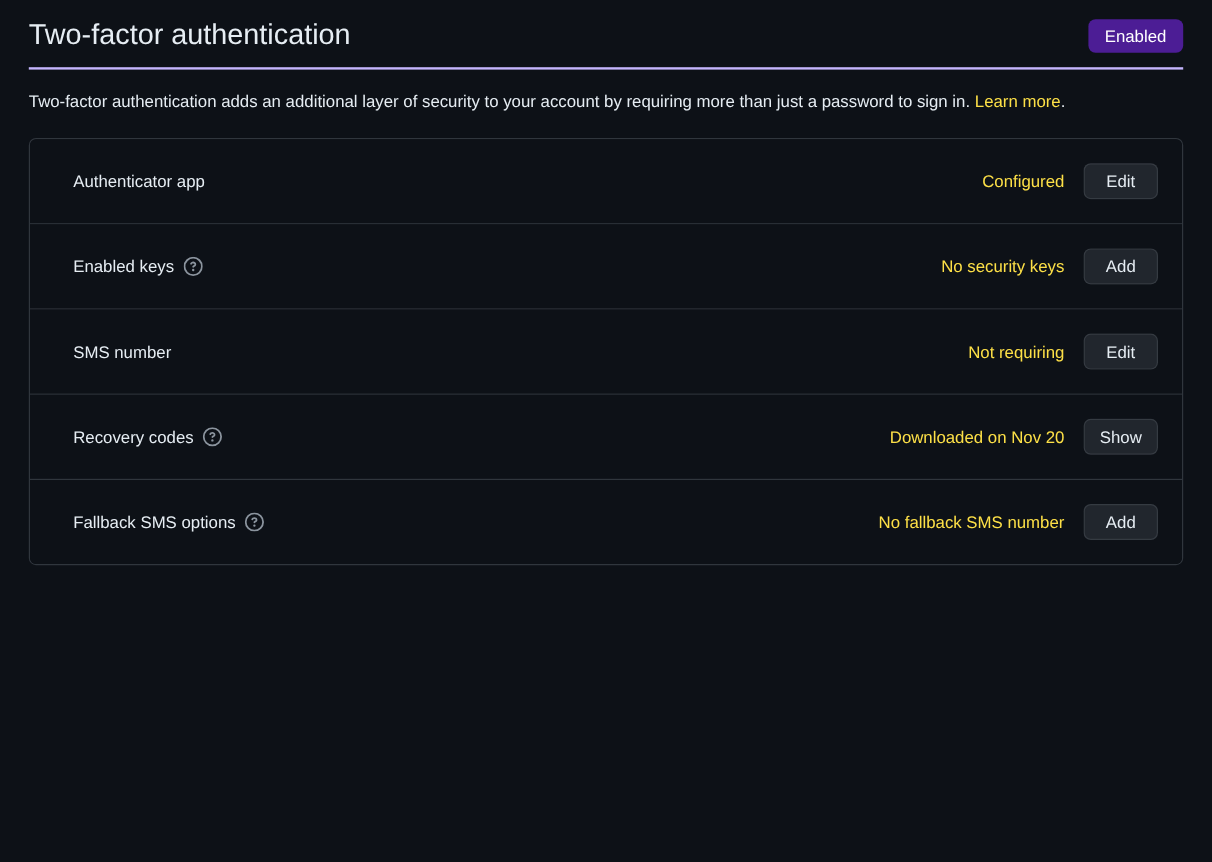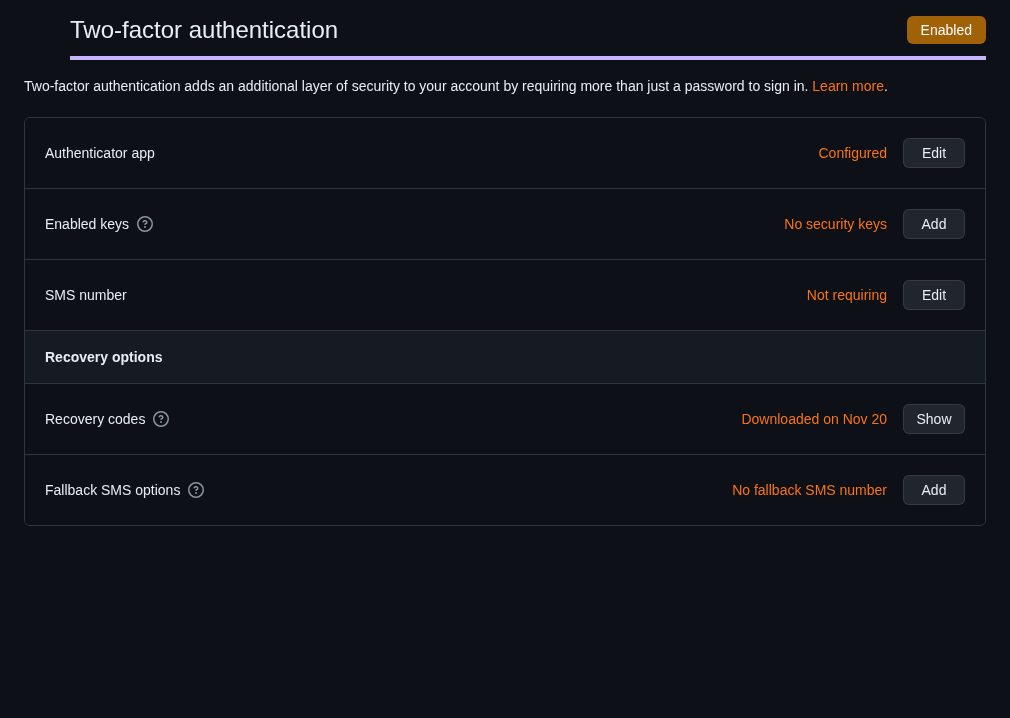--- a/index.html
+++ b/index.html
@@ -10,45 +10,44 @@
     font-size: 14px;
     width: 1010px;
     height: 718px;
     padding: 16px 24px;
   }
   .header {
     display: flex;
     align-items: center;
     justify-content: space-between;
     padding-bottom: 12px;
-    border-bottom: 4px solid #c4b5fd;
+    border-bottom: 2px solid #c4b5fd;
     margin-bottom: 16px;
-    margin-left: 46px;
   }
   .header h1 {
     font-size: 24px;
     font-weight: 400;
     color: #e6edf3;
   }
   .badge {
-    background: #a16207;
+    background: #4c1d95;
     color: #ffffff;
     font-size: 14px;
     font-weight: 500;
     padding: 6px 14px;
     border-radius: 6px;
   }
   .description {
     font-size: 14px;
     color: #e6edf3;
     line-height: 1.5;
     margin-bottom: 20px;
   }
   .description a {
-    color: #f97316;
+    color: #fde047;
     text-decoration: none;
   }
   .panel {
     border: 1px solid #30363d;
     border-radius: 6px;
     overflow: hidden;
   }
   .section-header {
     background: #161b22;
     padding: 18px 20px;
@@ -65,29 +64,30 @@
     border-bottom: 1px solid #30363d;
     background: #0d1117;
   }
   .row:last-child { border-bottom: none; }
   .row-left {
     display: flex;
     align-items: flex-end;
     gap: 8px;
     font-size: 14px;
     color: #e6edf3;
+    margin-left: 16px;
   }
   .row-right {
     display: flex;
     align-items: center;
     gap: 16px;
   }
   .status {
     font-size: 14px;
-    color: #f97316;
+    color: #fde047;
   }
   .status.italic {
   }
   .btn {
     background: #21262d;
     color: #e6edf3;
     border: 1px solid rgba(240,246,252,0.1);
     border-radius: 6px;
     padding: 6px 6px;
     font-size: 14px;
@@ -149,21 +149,20 @@
   <div class="row">
     <div class="row-left">
       <span>SMS number</span>
     </div>
     <div class="row-right">
       <span class="status italic">Not requiring</span>
       <button class="btn">Edit</button>
     </div>
   </div>
 
-  <div class="section-header">Recovery options</div>
 
   <div class="row">
     <div class="row-left">
       <span>Recovery codes</span>
       <span class="info-icon">
         <svg viewBox="0 0 16 16">
             <path d="M0 8a8 8 0 1 1 16 0A8 8 0 0 1 0 8Zm8-6.5a6.5 6.5 0 1 0 0 13 6.5 6.5 0 0 0 0-13ZM6.92 6.085h.001a.749.749 0 1 1-1.342-.67c.169-.339.436-.701.849-.977C6.845 4.16 7.369 4 8 4a2.756 2.756 0 0 1 1.637.525c.503.377.863.965.863 1.725 0 .448-.115.83-.329 1.15-.205.307-.47.513-.692.662-.109.072-.22.138-.313.195l-.006.004a6.24 6.24 0 0 0-.26.16.952.952 0 0 0-.276.245.75.75 0 0 1-1.248-.832c.184-.264.42-.489.692-.661.103-.067.207-.132.313-.195l.007-.004c.1-.061.182-.11.258-.161a.969.969 0 0 0 .277-.245C8.96 6.514 9 6.427 9 6.25a.612.612 0 0 0-.262-.525A1.27 1.27 0 0 0 8 5.5c-.369 0-.595.09-.74.187a1.01 1.01 0 0 0-.34.398ZM9 11a1 1 0 1 1-2 0 1 1 0 0 1 2 0Z"></path>
           </svg>
       </span>
     </div>

